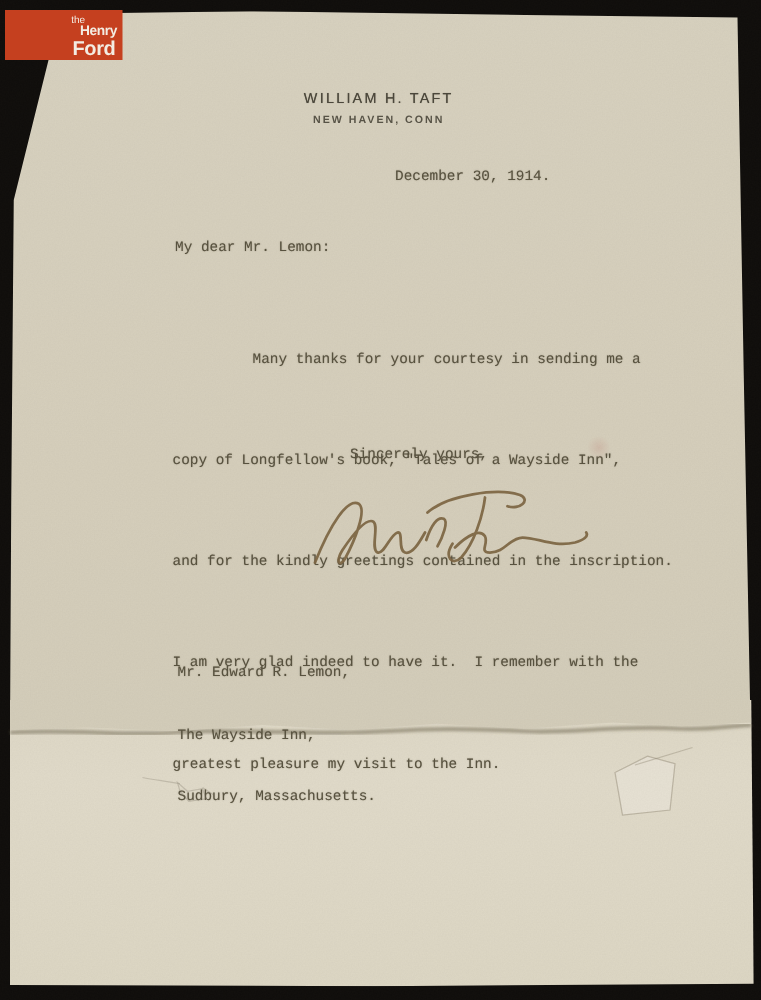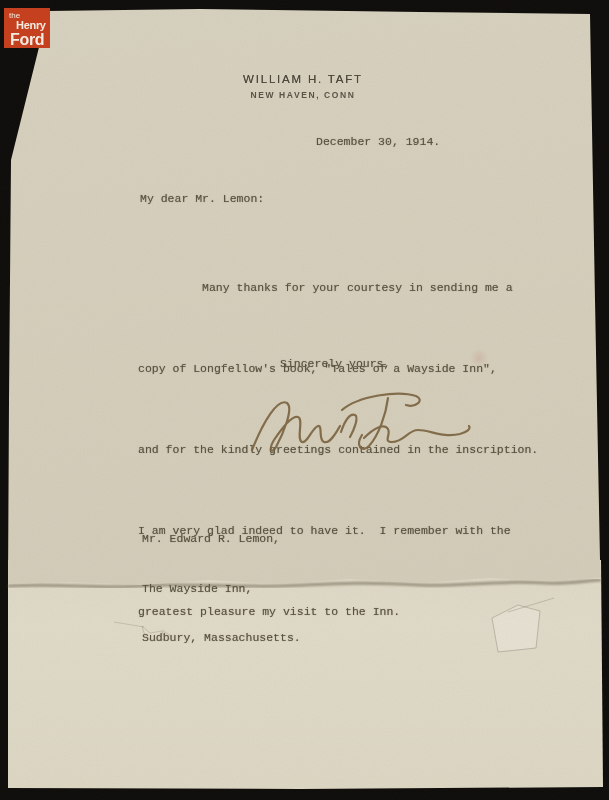--- a/index.html
+++ b/index.html
@@ -58,21 +58,21 @@
     background:radial-gradient(circle,rgba(186,120,108,0.22) 0%,rgba(186,120,108,0) 70%);
   }
   .grain{position:absolute;left:0;top:0;pointer-events:none;}
 
   
   .badge{
     position:absolute;left:4px;top:8px;width:46px;height:40px;
     background:var(--badge_bg,#c5401f);
     color:var(--badge_text,#f3ece2);
     font-family:"Liberation Sans",sans-serif;
-    line-height:1;overflow:hidden;
+    line-height:1;overflow:hidden;padding-left:48px;
   }
   .badge .the{display:block;font-size:8px;font-weight:normal;margin:4px 0 0 5px;}
   .badge .henry{display:block;font-size:11px;font-weight:bold;margin:0 0 0 12px;letter-spacing:-0.3px;}
   .badge .ford{display:block;font-size:16px;font-weight:bold;margin:1px 0 0 6px;letter-spacing:-0.3px;}
 </style>
 </head>
 <body>
 
 <div class="stage">
 

